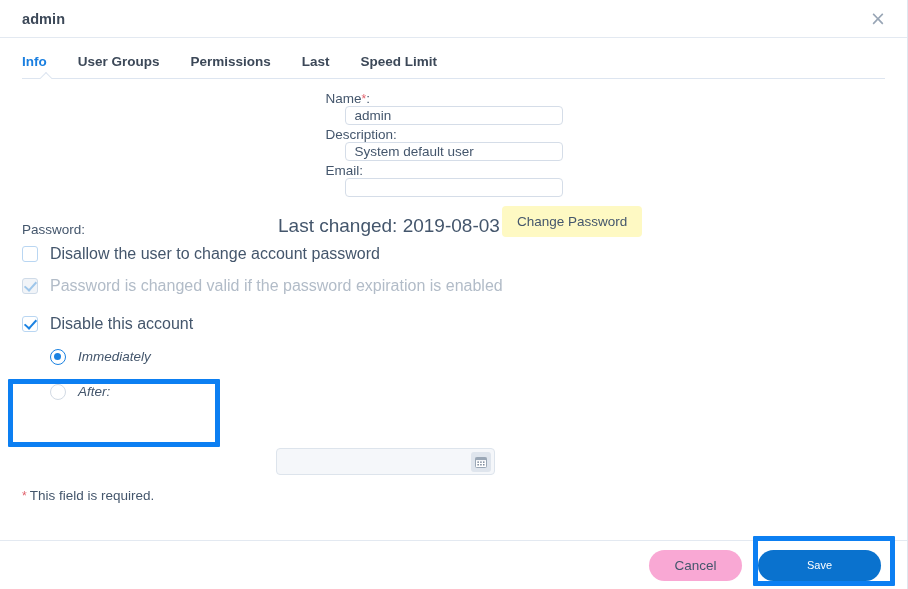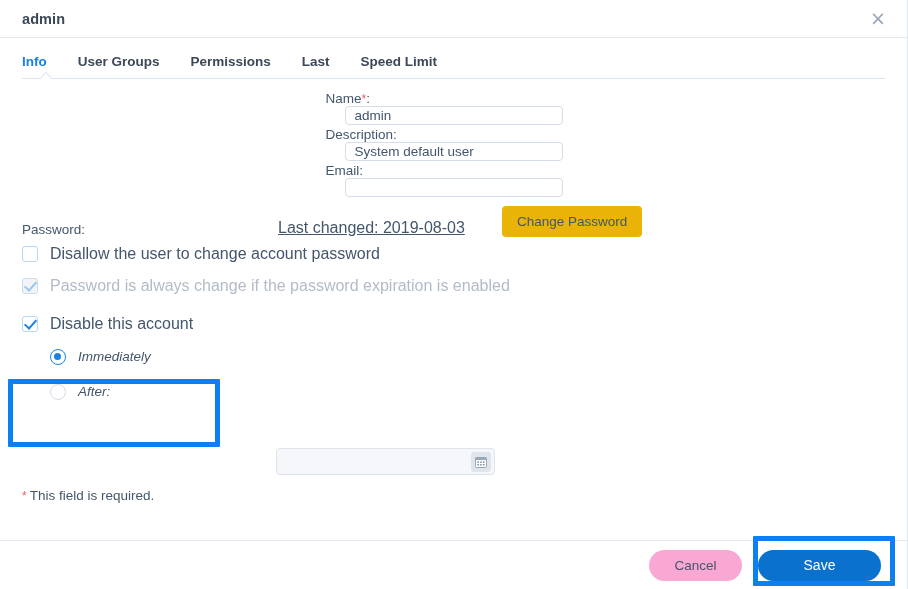--- a/index.html
+++ b/index.html
@@ -143,27 +143,26 @@
     padding: 0 9px;
     box-sizing: border-box;
     font-family: "Liberation Sans", sans-serif;
     outline: none;
   }
   .text-input::placeholder { color: #a9b4c2; }
 
   .pw-row { display: flex; align-items: flex-end; height: 38px; }
   .pw-changed {
     width: 224px;
-    font-size: 16px;
+    font-size: 19px;
     color: #44566c;
     flex: none;
-    text-decoration: underline;
   }
   .btn-grey {
-    background: #eab308;
+    background: #fef9c3;
     border: none;
     border-radius: 4px;
     font-size: 13.5px;
     color: #44566c;
     padding: 8px 15px;
     cursor: pointer;
     font-family: "Liberation Sans", sans-serif;
   }
 
   
@@ -305,21 +304,21 @@
     color: #44566c;
     width: 93px;
     height: 31px;
     cursor: pointer;
     font-family: "Liberation Sans", sans-serif;
   }
   .btn-save {
     background: #0a72ce;
     border: none;
     border-radius: 17px;
-    font-size: 14px;
+    font-size: 11px;
     color: #ffffff;
     width: 123px;
     height: 31px;
     cursor: pointer;
     font-family: "Liberation Sans", sans-serif;
   }
 </style>
 </head>
 <body>
 
@@ -365,21 +364,21 @@
       <button class="btn-grey">Change Password</button>
     </div>
 
     <div class="check-row">
       <div class="cbox"></div>
       <div class="check-label">Disallow the user to change account password</div>
     </div>
 
     <div class="check-row">
       <div class="cbox checked disabled"></div>
-      <div class="check-label dim">Password is always change if the password expiration is enabled</div>
+      <div class="check-label dim">Password is changed valid if the password expiration is enabled</div>
     </div>
 
     <div class="check-row" style="margin-top:8px">
       <div class="cbox checked"></div>
       <div class="check-label">Disable this account</div>
     </div>
 
     <div class="radio-row" style="margin-top:2px">
       <div class="radio selected"></div>
       <div class="radio-label">Immediately</div>

